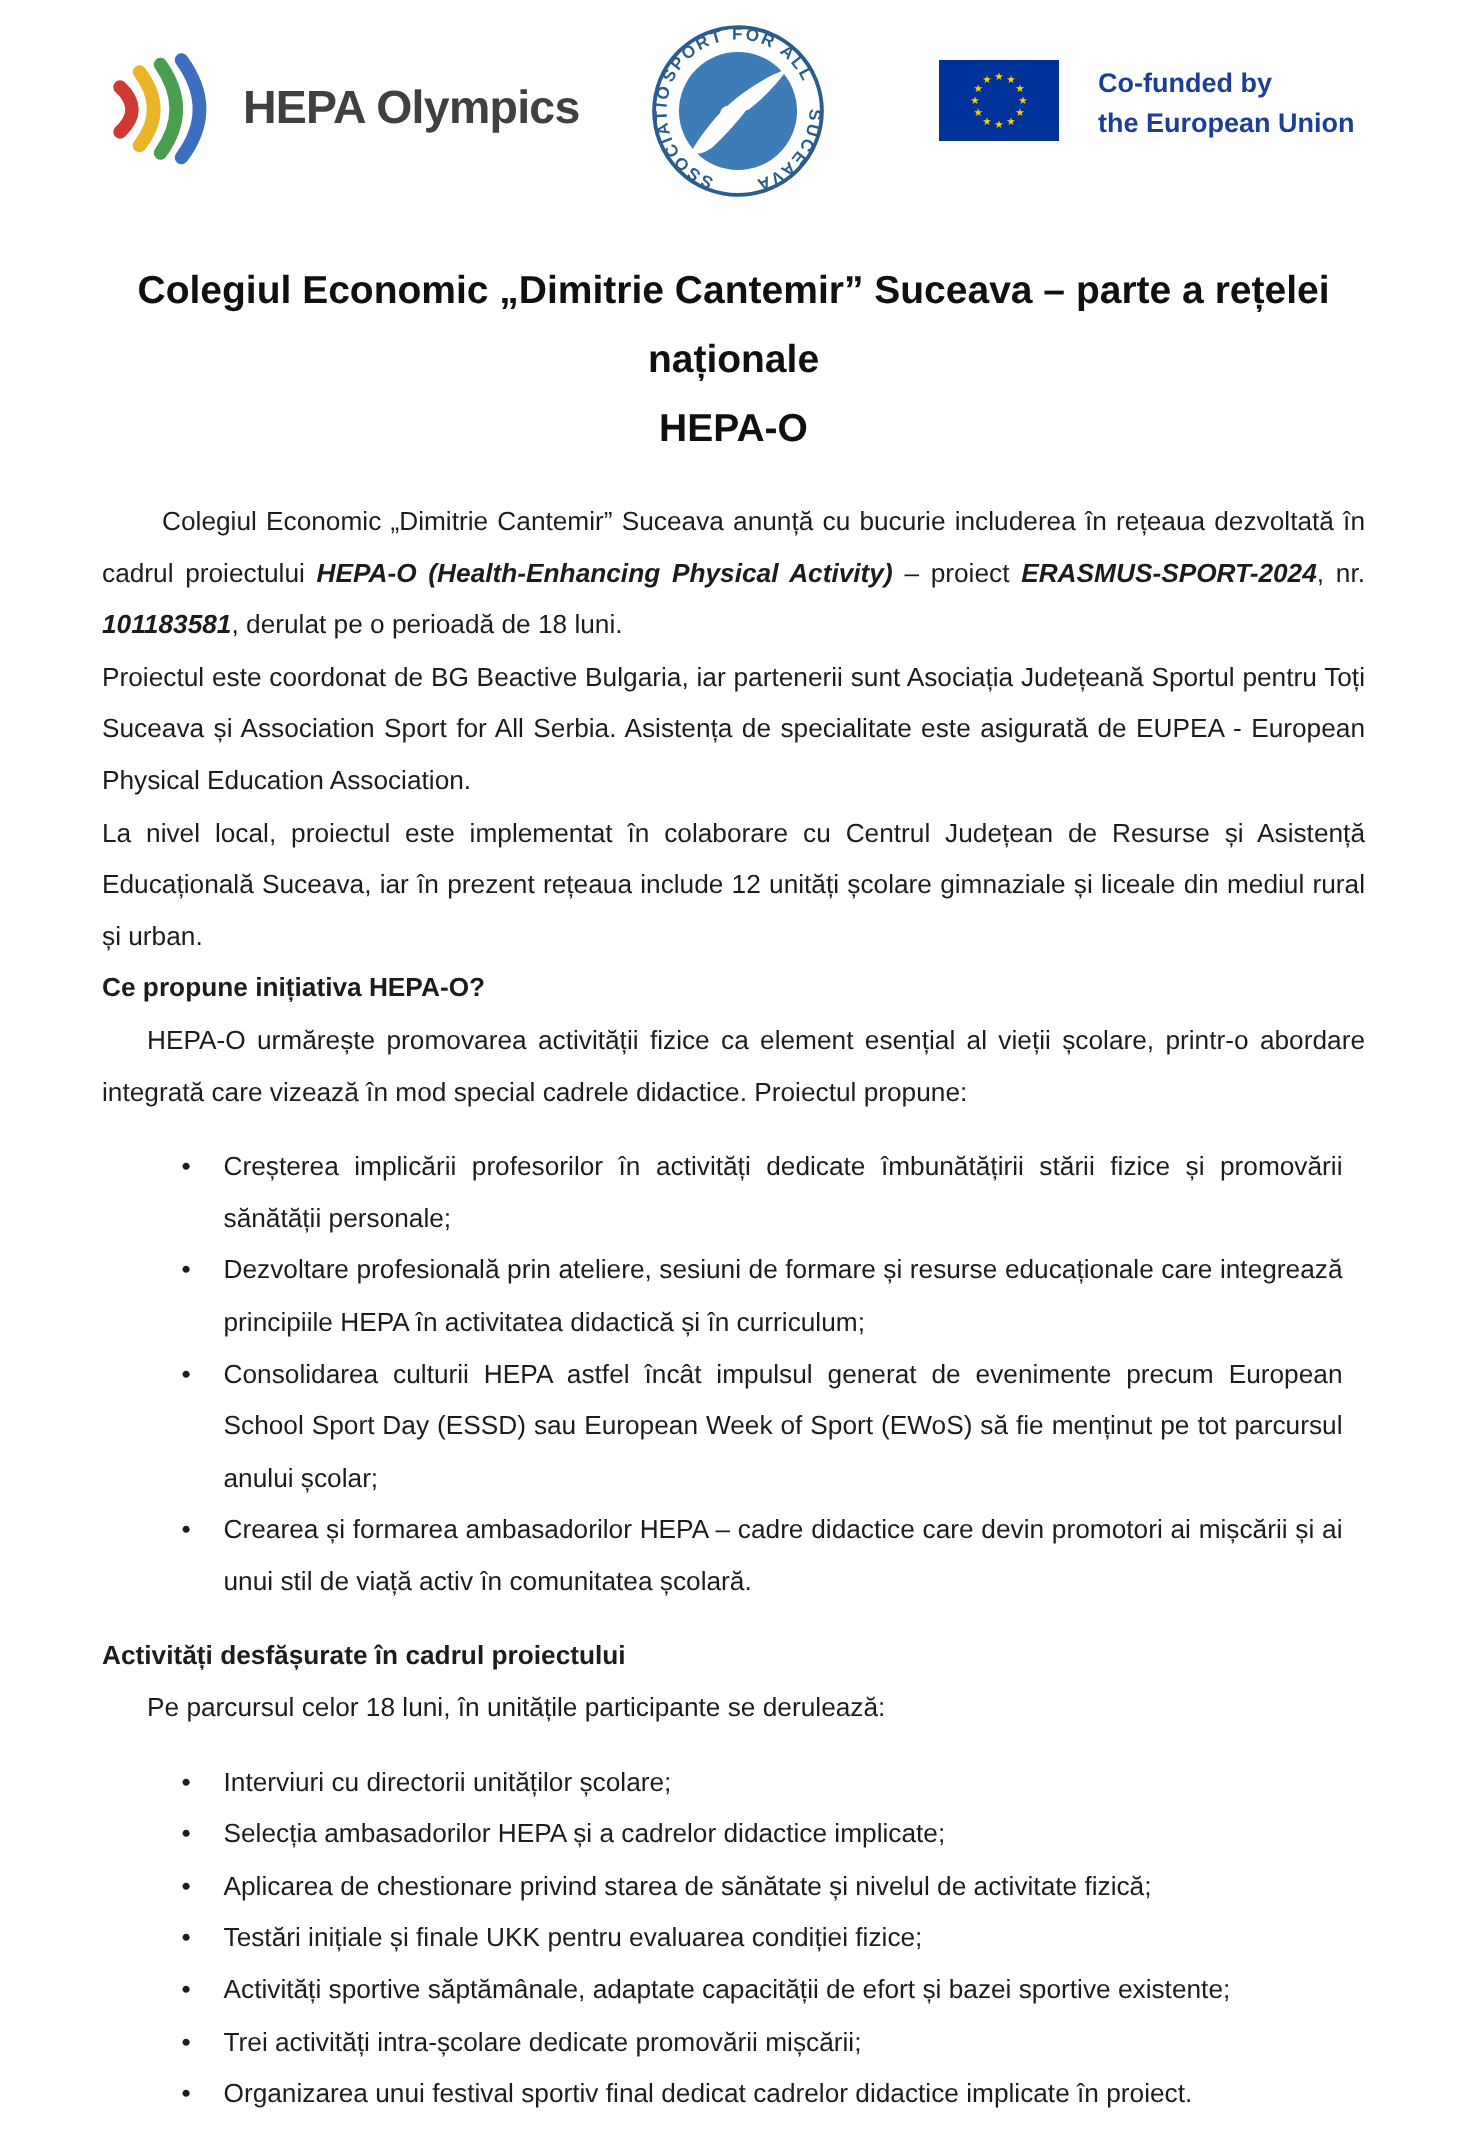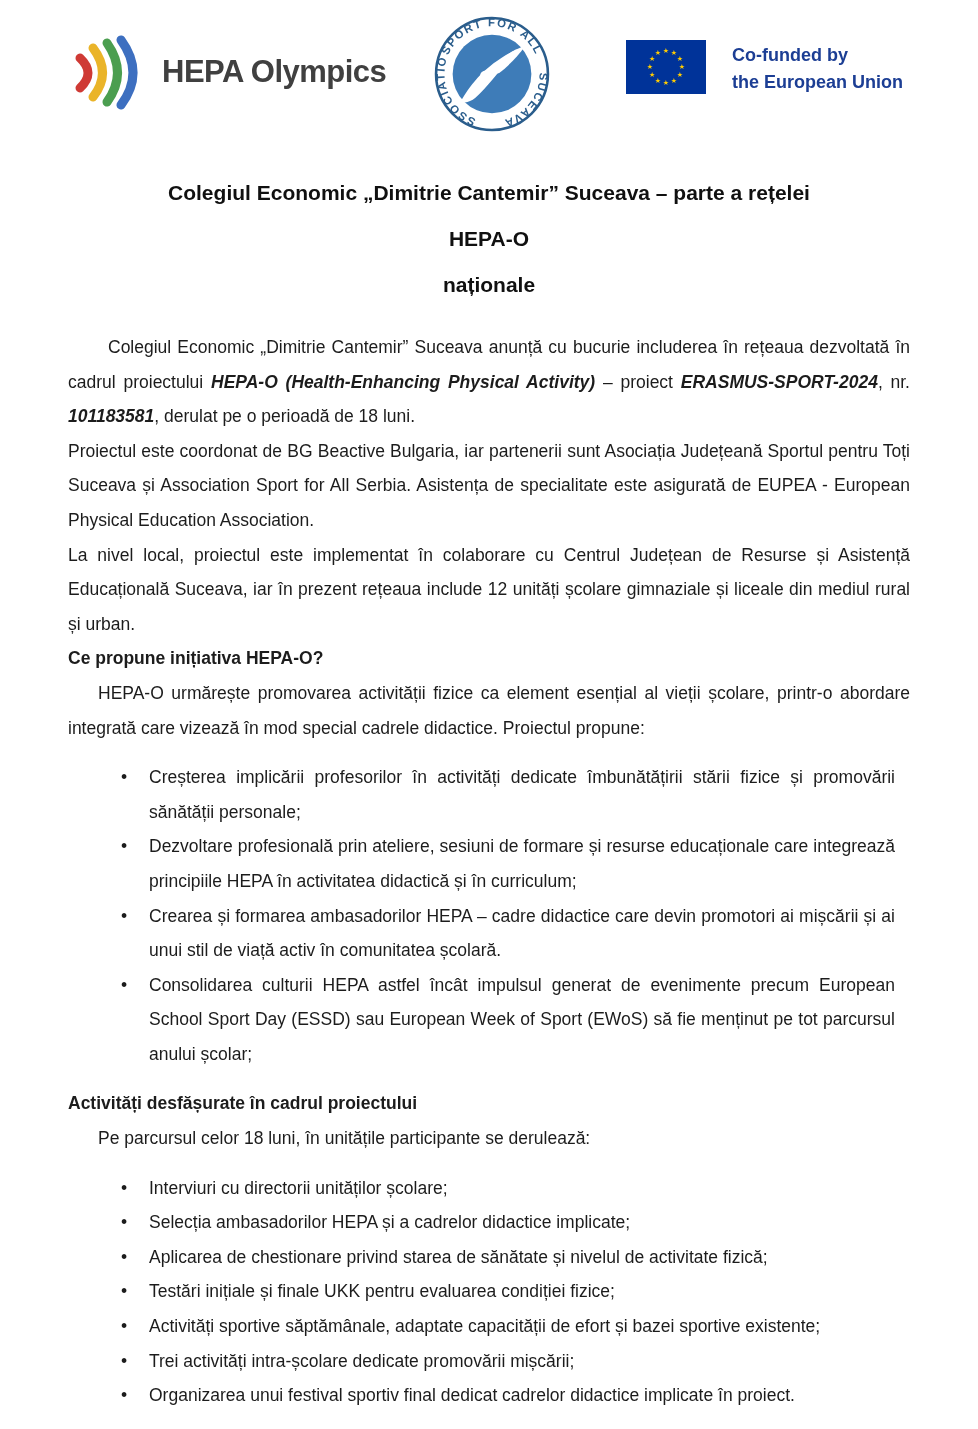--- a/index.html
+++ b/index.html
@@ -14,21 +14,21 @@
   .hepa-logo { position:absolute; left:68px; top:34px; display:flex; align-items:center; gap:8px; }
   .hepa-logo .wordmark { font-size:31px; font-weight:800; color:#404040; letter-spacing:-0.5px; }
 
   .assoc-badge { position:absolute; left:434px; top:14px; width:116px; height:120px; }
 
   .eu-logo { position:absolute; left:626px; top:40px; display:flex; align-items:flex-start; gap:26px; }
   .eu-text { font-size:18px; font-weight:700; color:#1c3e94; line-height:27px; padding-top:2px; }
 
   
   .title { position:absolute; top:170px; left:68px; right:68px; text-align:center;
-           font-size:21px; font-weight:700; color:#101010; line-height:46px; }
+           font-size:26px; font-weight:700; color:#101010; line-height:46px; }
 
   
   .content { position:absolute; top:330px; left:68px; width:842px;
              font-size:17.5px; line-height:34.6px; text-align:justify; }
   .content p { margin:0; }
   .indent-lg { text-indent:40px; }
   .indent-sm { text-indent:30px; }
   .bold-head { font-weight:700; text-align:left; }
   .b { font-weight:700;font-style:italic; }
   ul.doc-list { margin:15px; padding:0; list-style:none; }
@@ -89,37 +89,37 @@
       </g>
     </svg>
     <div class="eu-text">
       <div>Co-funded by</div>
       <div>the European Union</div>
     </div>
   </div>
 
   <div class="title">
     <div>Colegiul Economic „Dimitrie Cantemir” Suceava – parte a rețelei</div>
+    <div>naționale</div>
     <div>HEPA-O</div>
-    <div>naționale</div>
   </div>
 
   <div class="content">
     <p class="indent-lg"><span>Colegiul Economic „Dimitrie Cantemir” Suceava anunță cu bucurie includerea în rețeaua dezvoltată în cadrul proiectului </span><span class="b">HEPA-O (Health-Enhancing Physical Activity)</span><span> – proiect </span><span class="b">ERASMUS-SPORT-2024</span><span>, nr. </span><span class="b">101183581</span><span>, derulat pe o perioadă de 18 luni.</span></p>
     <p>Proiectul este coordonat de BG Beactive Bulgaria, iar partenerii sunt Asociația Județeană Sportul pentru Toți Suceava și Association Sport for All Serbia. Asistența de specialitate este asigurată de EUPEA - European Physical Education Association.</p>
     <p>La nivel local, proiectul este implementat în colaborare cu Centrul Județean de Resurse și Asistență Educațională Suceava, iar în prezent rețeaua include 12 unități școlare gimnaziale și liceale din mediul rural și urban.</p>
 
     <p class="bold-head">Ce propune inițiativa HEPA-O?</p>
     <p class="indent-sm">HEPA-O urmărește promovarea activității fizice ca element esențial al vieții școlare, printr-o abordare integrată care vizează în mod special cadrele didactice. Proiectul propune:</p>
 
     <ul class="doc-list">
       <li>Creșterea implicării profesorilor în activități dedicate îmbunătățirii stării fizice și promovării sănătății personale;</li>
       <li>Dezvoltare profesională prin ateliere, sesiuni de formare și resurse educaționale care integrează principiile HEPA în activitatea didactică și în curriculum;</li>
+      <li>Consolidarea culturii HEPA astfel încât impulsul generat de evenimente precum European School Sport Day (ESSD) sau European Week of Sport (EWoS) să fie menținut pe tot parcursul anului școlar;</li>
       <li>Crearea și formarea ambasadorilor HEPA – cadre didactice care devin promotori ai mișcării și ai unui stil de viață activ în comunitatea școlară.</li>
-      <li>Consolidarea culturii HEPA astfel încât impulsul generat de evenimente precum European School Sport Day (ESSD) sau European Week of Sport (EWoS) să fie menținut pe tot parcursul anului școlar;</li>
     </ul>
 
     <p class="bold-head">Activități desfășurate în cadrul proiectului</p>
     <p class="indent-sm">Pe parcursul celor 18 luni, în unitățile participante se derulează:</p>
 
     <ul class="doc-list">
       <li>Interviuri cu directorii unităților școlare;</li>
       <li>Selecția ambasadorilor HEPA și a cadrelor didactice implicate;</li>
       <li>Aplicarea de chestionare privind starea de sănătate și nivelul de activitate fizică;</li>
       <li>Testări inițiale și finale UKK pentru evaluarea condiției fizice;</li>

